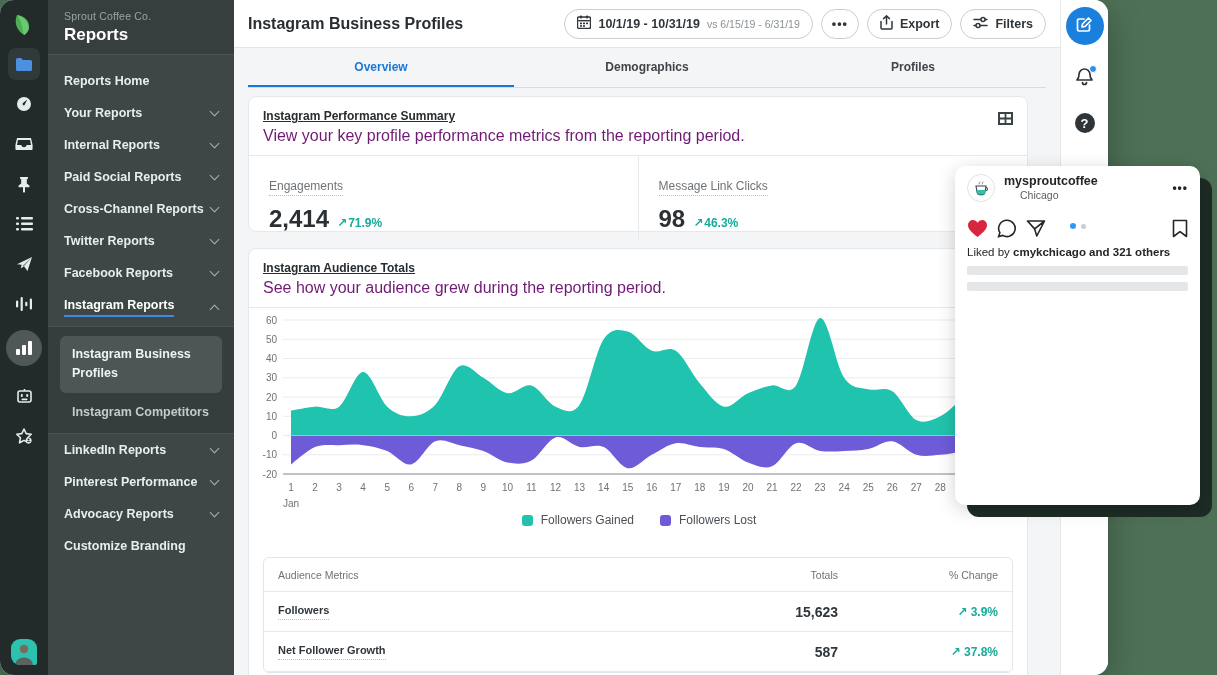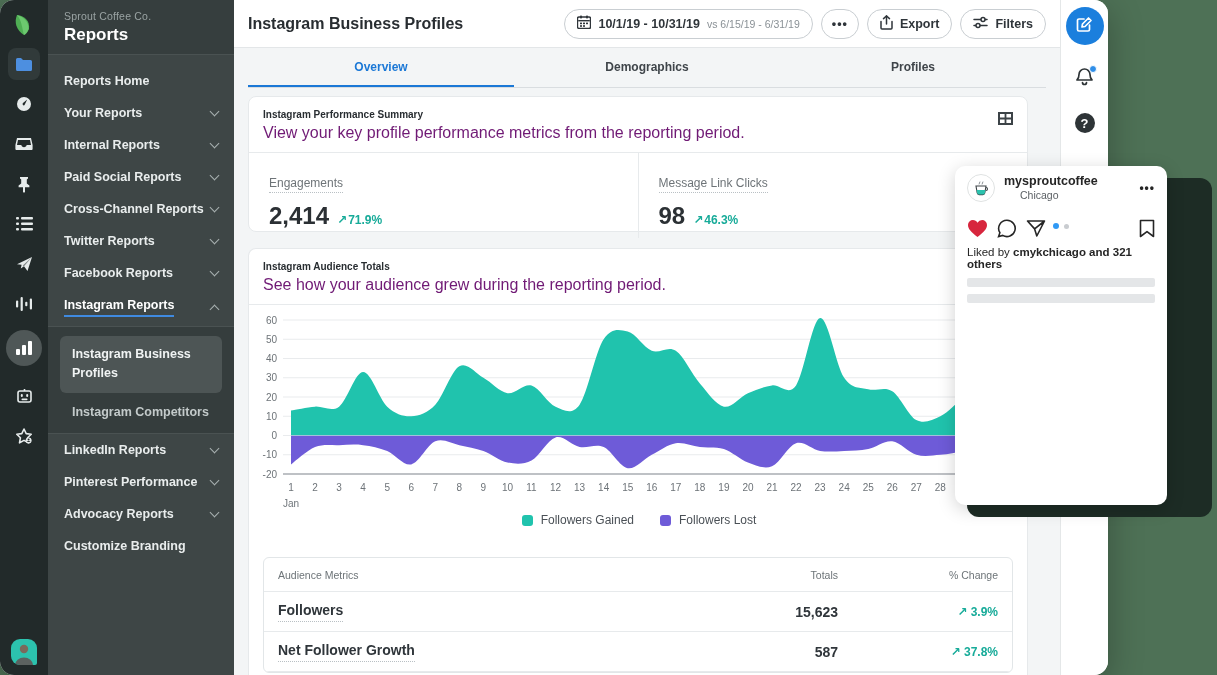--- a/index.html
+++ b/index.html
@@ -48,21 +48,21 @@
   .btn{ height:30px; border:1px solid #c9ced2; border-radius:15px; background:#fff; display:flex; align-items:center; gap:7px; padding:0 12px; font-size:12.5px; font-weight:bold; color:#2f353a; cursor:pointer; }
   .btn .sub{ font-size:10.5px; font-weight:normal; color:#8a9196; }
   .btn.icon-only{ padding:0 10px; letter-spacing:1px; }
   
   .tabs{ display:flex; height:40px; border-bottom:1px solid #d9dde0; margin:0 14px 0 14px; }
   .tab{ flex:1; display:flex; align-items:center; justify-content:center; font-size:12px; font-weight:bold; color:#3f454a; cursor:pointer; border-bottom:2px solid transparent; }
   .tab.active{ color:#1b78d6; border-bottom-color:#1b78d6; }
   
   .card{ background:#fff; border:1px solid #e6e9eb; border-radius:8px; width:780px; margin-left:14px; position:relative; }
   .card-head{ padding:12px 14px 10px; }
-  .card-title{ font-size:10px; font-weight:bold; color:#282d31; margin-bottom:4px; }
+  .card-title{ font-size:12px; font-weight:bold; color:#282d31; margin-bottom:4px;text-decoration:underline; }
   .card-sub{ font-size:16px; color:#701a75; }
   .head-divider{ border-bottom:1px solid #e7eaec; }
   .grid-icon{ position:absolute; top:14px; right:14px; cursor:pointer; }
   
   .summary-card{ margin-top:8px; height:136px; }
   .metrics-row{ display:flex; height:85px; }
   .metric-cell{ flex:1; padding:20px 0 0 20px; border-right:1px solid #e7eaec; }
   .metric-cell:last-child{ border-right:none; }
   .metric-label{ display:inline-block; font-size:12px; color:#6e7478; border-bottom:1px dotted #b9c0c4; padding-bottom:2px; margin-bottom:9px; }
   .metric-value{ font-size:24px; font-weight:bold; color:#2b3034; display:flex; align-items:baseline; gap:8px; }
@@ -72,33 +72,33 @@
   .growth-card{ margin-top:16px; height:427px; border-bottom:none; border-bottom-left-radius:0; border-bottom-right-radius:0; }
   .chart-wrap{ position:absolute; left:0; top:52px; width:780px; height:240px; }
   .legend{ position:absolute; top:264px; left:0; width:780px; display:flex; justify-content:center; gap:26px; }
   .legend-item{ display:flex; align-items:center; gap:8px; font-size:12px; color:#4a5056; }
   .legend-swatch{ width:11px; height:11px; border-radius:3px; }
   
   .table-box{ position:absolute; left:14px; right:14px; top:308px; background:#fff; border:1px solid #e2e6e8; border-radius:6px; overflow:hidden; }
   .t-row{ display:grid; grid-template-columns:1fr 120px 160px; align-items:center; padding:0 14px; }
   .t-head{ height:34px; font-size:10.5px; color:#6d7478; border-bottom:1px solid #e7eaec; }
   .t-data{ height:40px; border-bottom:1px solid #e7eaec; }
-  .t-metric{ justify-self:start; font-size:14px; font-weight:bold; color:#2f353a; border-bottom:1px dotted #b9c0c4; padding-bottom:3px; }
+  .t-metric{ justify-self:start; font-size:11px; font-weight:bold; color:#2f353a; border-bottom:1px dotted #b9c0c4; padding-bottom:3px; }
   .t-right{ text-align:right; }
   .t-total{ font-size:14px; font-weight:bold; color:#2f353a; text-align:right; }
   .t-change{ font-size:12px; font-weight:bold; color:#17ab99; text-align:right; }
   
   .right-rail{ width:48px; flex:0 0 48px; background:#fff; border-left:1px solid #e4e7e8; display:flex; flex-direction:column; align-items:center; padding-top:7px; gap:22px; }
   .compose-btn{ width:38px; height:38px; border-radius:50%; background:#1b7fdd; display:flex; align-items:center; justify-content:center; cursor:pointer; }
   .bell-wrap{ position:relative; cursor:pointer; }
   .bell-dot{ position:absolute; top:-2px; right:-3px; width:8px; height:8px; border-radius:50%; background:#2f8ee8; border:1.5px solid #fff; }
   .help-btn{ width:20px; height:20px; border-radius:50%; background:#2e3437; color:#fff; font-size:13px; font-weight:bold; display:flex; align-items:center; justify-content:center; cursor:pointer; }
   
   .post-shadow{ position:absolute; left:967px; top:178px; width:245px; height:339px; background:#1d2c25; border-radius:12px; z-index:40; }
-  .post-card{ position:absolute; left:955px; top:166px; width:212px; height:339px; background:#fff; border-radius:10px; z-index:50; overflow:hidden; box-shadow:0 4px 18px rgba(0,0,0,.18); }
+  .post-card{ position:absolute; left:955px; top:166px; width:245px; height:339px; background:#fff; border-radius:10px; z-index:50; overflow:hidden; box-shadow:0 4px 18px rgba(0,0,0,.18); }
   .post-head{ height:44px; display:flex; align-items:center; padding:0 12px; gap:9px; }
   .post-avatar{ width:28px; height:28px; border-radius:50%; border:1px solid #dfe2e2; background:#fff; display:flex; align-items:center; justify-content:center; }
   .post-id{ line-height:1.25; }
   .post-user{ font-size:12.5px; font-weight:bold; color:#262626; }
   .post-loc{ font-size:10.5px; color:#5a5f63;margin-left:16px; }
   .post-more{ margin-left:auto; font-size:12px; font-weight:bold; color:#262626; letter-spacing:1px; cursor:pointer; }
   .post-photo{ position:relative; height:214px; overflow:hidden;
     background:
       repeating-linear-gradient(104deg, rgba(205,214,160,.22) 0 2px, rgba(0,0,0,0) 2px 15px),
       repeating-linear-gradient(72deg, rgba(16,24,12,.38) 0 3px, rgba(0,0,0,0) 3px 17px),

